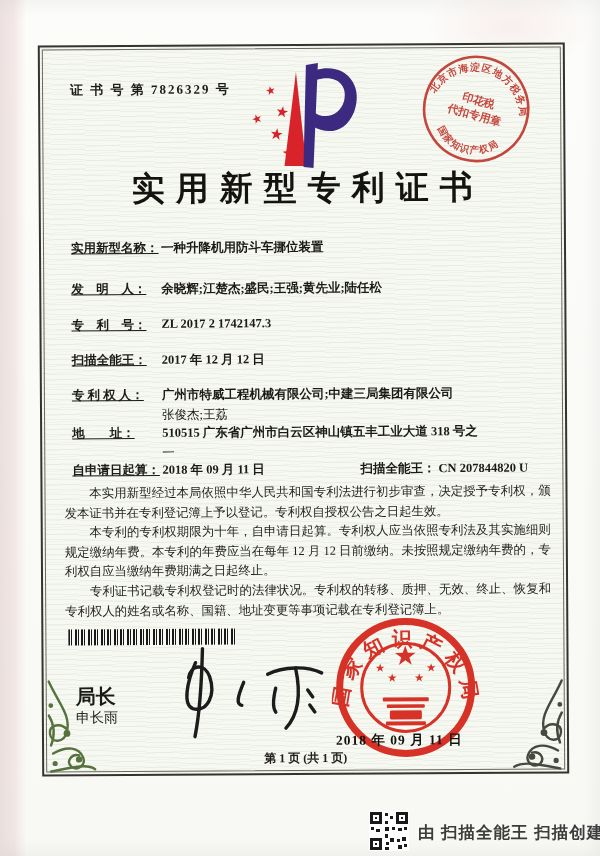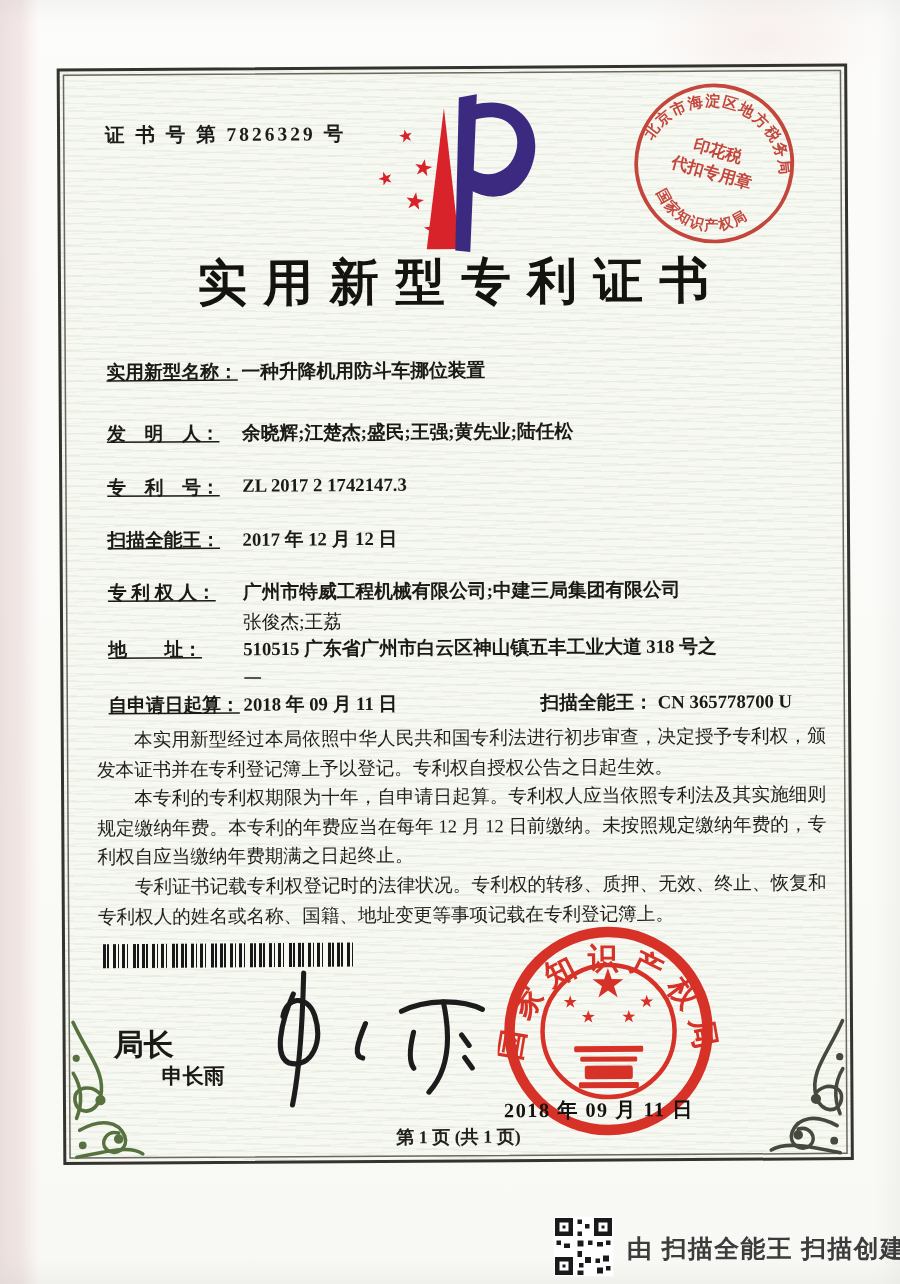--- a/index.html
+++ b/index.html
@@ -52,21 +52,21 @@
   }
   .body-text p{margin:0;text-indent:2em;}
   
   .barcode{
     position:absolute;left:25px;top:582px;width:168px;height:16px;
     background:repeating-linear-gradient(90deg,
       #181818 0 2px,#f6f8f1 2px 3px,#181818 3px 4px,#f6f8f1 4px 7px,
       #181818 7px 9px,#f6f8f1 9px 10px,#181818 10px 11px,#f6f8f1 11px 13px);
   }
   .director-title{position:absolute;left:32px;top:636px;font-size:20px;font-weight:700;color:#1c1a17;}
-  .director-name{position:absolute;left:32px;top:662px;font-size:14px;font-weight:700;color:#1c1a17;margin-left:32px;}
+  .director-name{position:absolute;left:32px;top:662px;font-size:14px;font-weight:400;color:#1c1a17;}
   .signature{position:absolute;left:112px;top:596px;width:190px;height:100px;}
   .seal{position:absolute;left:288px;top:568px;width:148px;height:148px;opacity:.95;}
   .seal-date{
     position:absolute;left:292px;top:686px;width:160px;
     font-size:13.5px;font-weight:700;color:#14120f;letter-spacing:1px;white-space:nowrap;
   }
   .page-footer{position:absolute;left:0;top:704px;width:100%;text-align:center;font-size:12px;font-weight:700;color:#23201c;}
   .corner{position:absolute;}
   .corner.bl{left:1px;top:628px;}
   .corner.br{right:1px;top:632px;}
@@ -142,21 +142,21 @@
       <span class="lbl">地　　址：</span>
       <span class="val">510515 广东省广州市白云区神山镇五丰工业大道 318 号之</span>
     </div>
     <div class="val2" style="top:398px">一</div>
 
     <div class="row" style="top:415px">
       <span class="lbl">自申请日起算：</span>
       <span>2018 年 09 月 11 日</span>
       <span class="grant-right">
         <span>扫描全能王：</span>
-        <span>CN 365778700 U</span>
+        <span>CN 207844820 U</span>
       </span>
     </div>
 
     <div class="body-text">
       <p>本实用新型经过本局依照中华人民共和国专利法进行初步审查，决定授予专利权，颁发本证书并在专利登记簿上予以登记。专利权自授权公告之日起生效。</p>
       <p>本专利的专利权期限为十年，自申请日起算。专利权人应当依照专利法及其实施细则规定缴纳年费。本专利的年费应当在每年 12 月 12 日前缴纳。未按照规定缴纳年费的，专利权自应当缴纳年费期满之日起终止。</p>
       <p>专利证书记载专利权登记时的法律状况。专利权的转移、质押、无效、终止、恢复和专利权人的姓名或名称、国籍、地址变更等事项记载在专利登记簿上。</p>
     </div>
 
     <div class="barcode"></div>

